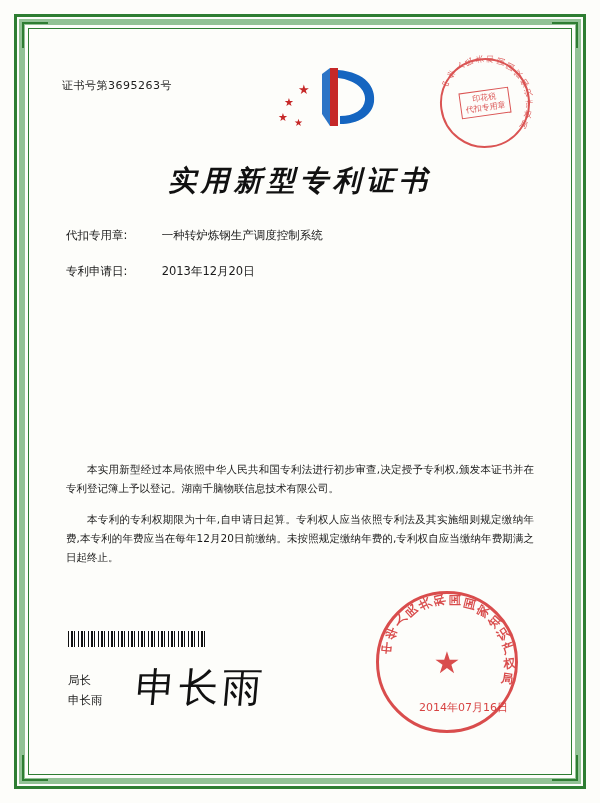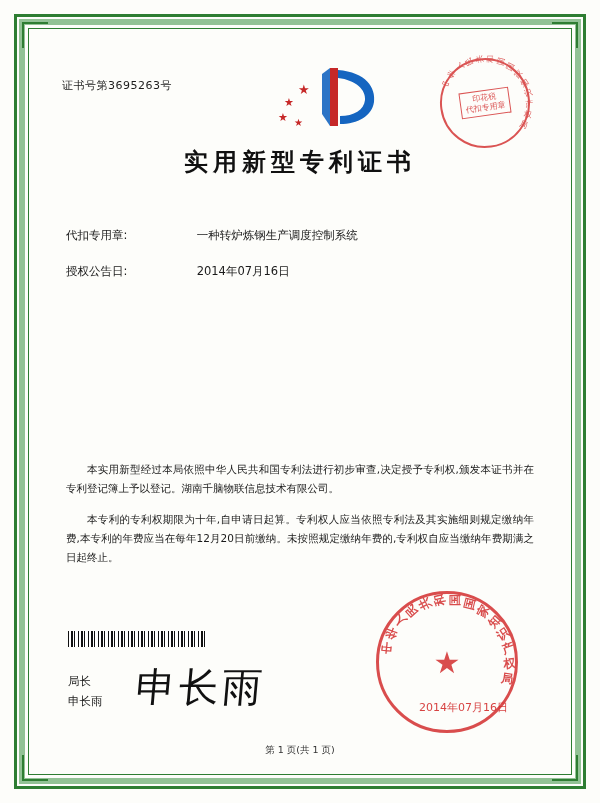--- a/index.html
+++ b/index.html
@@ -132,27 +132,28 @@
     line-height: 10px;
     text-align: center;
     font-family: "DejaVu Sans", sans-serif;
     white-space: nowrap;
   }
 
   .title {
     position: absolute;
     left: 0;
     right: 0;
-    top: 106px;
+    top: 122px;
     text-align: center;
-    font-size: 24px;
+    font-size: 28px;
     font-weight: bold;
     letter-spacing: 5px;
     color: #111;
     font-family: "DejaVu Sans", sans-serif;
+    font-style: italic;
   }
 
   .fields {
     position: absolute;
     left: 26px;
     right: 26px;
     top: 188px;
     font-size: 11.5px;
     color: #1a1a1a;
     font-family: "DejaVu Sans", sans-serif;
@@ -161,21 +162,20 @@
     margin-bottom: 21px;
     white-space: nowrap;
   }
   .field-label {
     display: inline-block;
     color: #1a1a1a;
   }
   .field-value {
     display: inline-block;
     color: #1a1a1a;
-    margin-left: 35px;
   }
   .field-row.lbl-w1 .field-label { min-width: 92px; }
   .field-row.lbl-w2 .field-label { min-width: 92px; }
 
   .paras {
     position: absolute;
     left: 26px;
     right: 26px;
     top: 420px;
     font-size: 10.5px;
@@ -202,21 +202,21 @@
         #111 6px, #111 7px, #fff 7px, #fff 10px);
   }
 
   .signature-block {
     position: absolute;
     left: 28px;
     bottom: 52px;
     font-size: 11.5px;
     line-height: 20px;
     color: #1a1a1a;
-    font-family: Liberation Sans, sans-serif;
+    font-family: Liberation Mono, monospace;
   }
   .handwriting {
     position: absolute;
     left: 96px;
     bottom: 48px;
     font-size: 40px;
     color: #111;
     font-family: "DejaVu Serif", serif;
     letter-spacing: 3px;
     transform: skewX(-5deg);
@@ -329,22 +329,22 @@
     </div>
 
     <div class="title">实用新型专利证书</div>
 
     <div class="fields">
       <div class="field-row lbl-w1">
         <span class="field-label">代扣专用章:</span>
         <span class="field-value">一种转炉炼钢生产调度控制系统</span>
       </div>
       <div class="field-row lbl-w2">
-        <span class="field-label">授权公告日:</span>
-        <span class="field-value">2014年07月16日</span>
+        <span class="field-label">专利申请日:</span>
+        <span class="field-value">2013年12月20日</span>
       </div>
     </div>
 
     <div class="paras">
       <p>本实用新型经过本局依照中华人民共和国专利法进行初步审查,决定授予专利权,颁发本证书并在专利登记簿上予以登记。湖南千脑物联信息技术有限公司。</p>
       <p>本专利的专利权期限为十年,自申请日起算。专利权人应当依照专利法及其实施细则规定缴纳年费,本专利的年费应当在每年12月20日前缴纳。未按照规定缴纳年费的,专利权自应当缴纳年费期满之日起终止。</p>
     </div>
 
     <div class="barcode"></div>
 
@@ -368,16 +368,15 @@
         <span style="transform: rotate(42deg) translate(0,-56px) rotate(-90deg)">知</span>
         <span style="transform: rotate(56deg) translate(0,-56px) rotate(-90deg)">识</span>
         <span style="transform: rotate(70deg) translate(0,-56px) rotate(-90deg)">产</span>
         <span style="transform: rotate(84deg) translate(0,-56px) rotate(-90deg)">权</span>
         <span style="transform: rotate(98deg) translate(0,-56px) rotate(-90deg)">局</span>
       </div>
       <div class="star-c">★</div>
     </div>
     <div class="seal-date">2014年07月16日</div>
 
-    <div class="footer">第 1 页(共 1 页)</div>
 
   </div>
 </div>
 
 </body></html>

